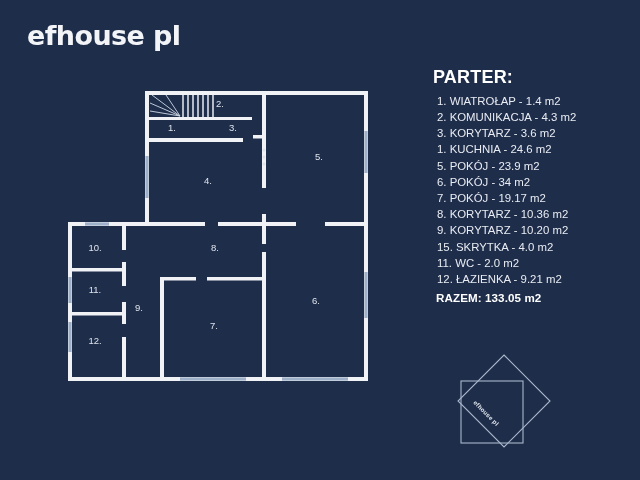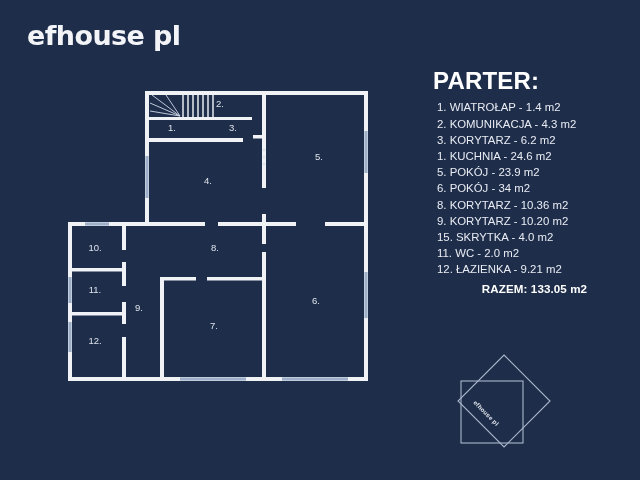--- a/index.html
+++ b/index.html
@@ -58,21 +58,21 @@
   }
 
   
   #legend-panel {
     position: absolute;
     left: 433px;
     top: 68px;
     width: 200px;
   }
   #legend-heading {
-    font-size: 24px;
+    font-size: 18px;
     font-weight: 700;
     color: #ffffff;
     margin: 0 0 5px 0;
     letter-spacing: 0.2px;
     line-height: 1.1;
   }
   #legend-list {
     list-style: none;
     margin: 4px;
     padding: 0;
@@ -82,21 +82,20 @@
     color: #e9ecf3;
     line-height: 16.2px;
     white-space: nowrap;
   }
   #legend-total {
     font-size: 11.6px;
     font-weight: 700;
     color: #ffffff;
     letter-spacing: 0.1px;
     padding-left: 3px;
-    text-align: center;
   }
 
   
   #logo-mark {
     position: absolute;
     left: 449px;
     top: 347px;
     width: 108px;
     height: 108px;
   }
@@ -226,24 +225,25 @@
         <text class="room-label" x="95" y="341">12.</text>
       </g>
     </svg>
   </div>
 
   <div id="legend-panel">
     <div id="legend-heading">PARTER:</div>
     <ul id="legend-list">
       <li>1. WIATROŁAP - 1.4 m2</li>
       <li>2. KOMUNIKACJA - 4.3 m2</li>
-      <li>3. KORYTARZ - 6.2 m2</li>
+      <li>3. KORYTARZ - 3.6 m2</li>
       <li>1. KUCHNIA - 24.6 m2</li>
       <li>5. POKÓJ - 23.9 m2</li>
       <li>6. POKÓJ - 34 m2</li>
+      <li>7. POKÓJ - 19.17 m2</li>
       <li>8. KORYTARZ - 10.36 m2</li>
       <li>9. KORYTARZ - 10.20 m2</li>
       <li>15. SKRYTKA - 4.0 m2</li>
       <li>11. WC - 2.0 m2</li>
       <li>12. ŁAZIENKA - 9.21 m2</li>
     </ul>
     <div id="legend-total">RAZEM: 133.05 m2</div>
   </div>
 
   <div id="logo-mark">

